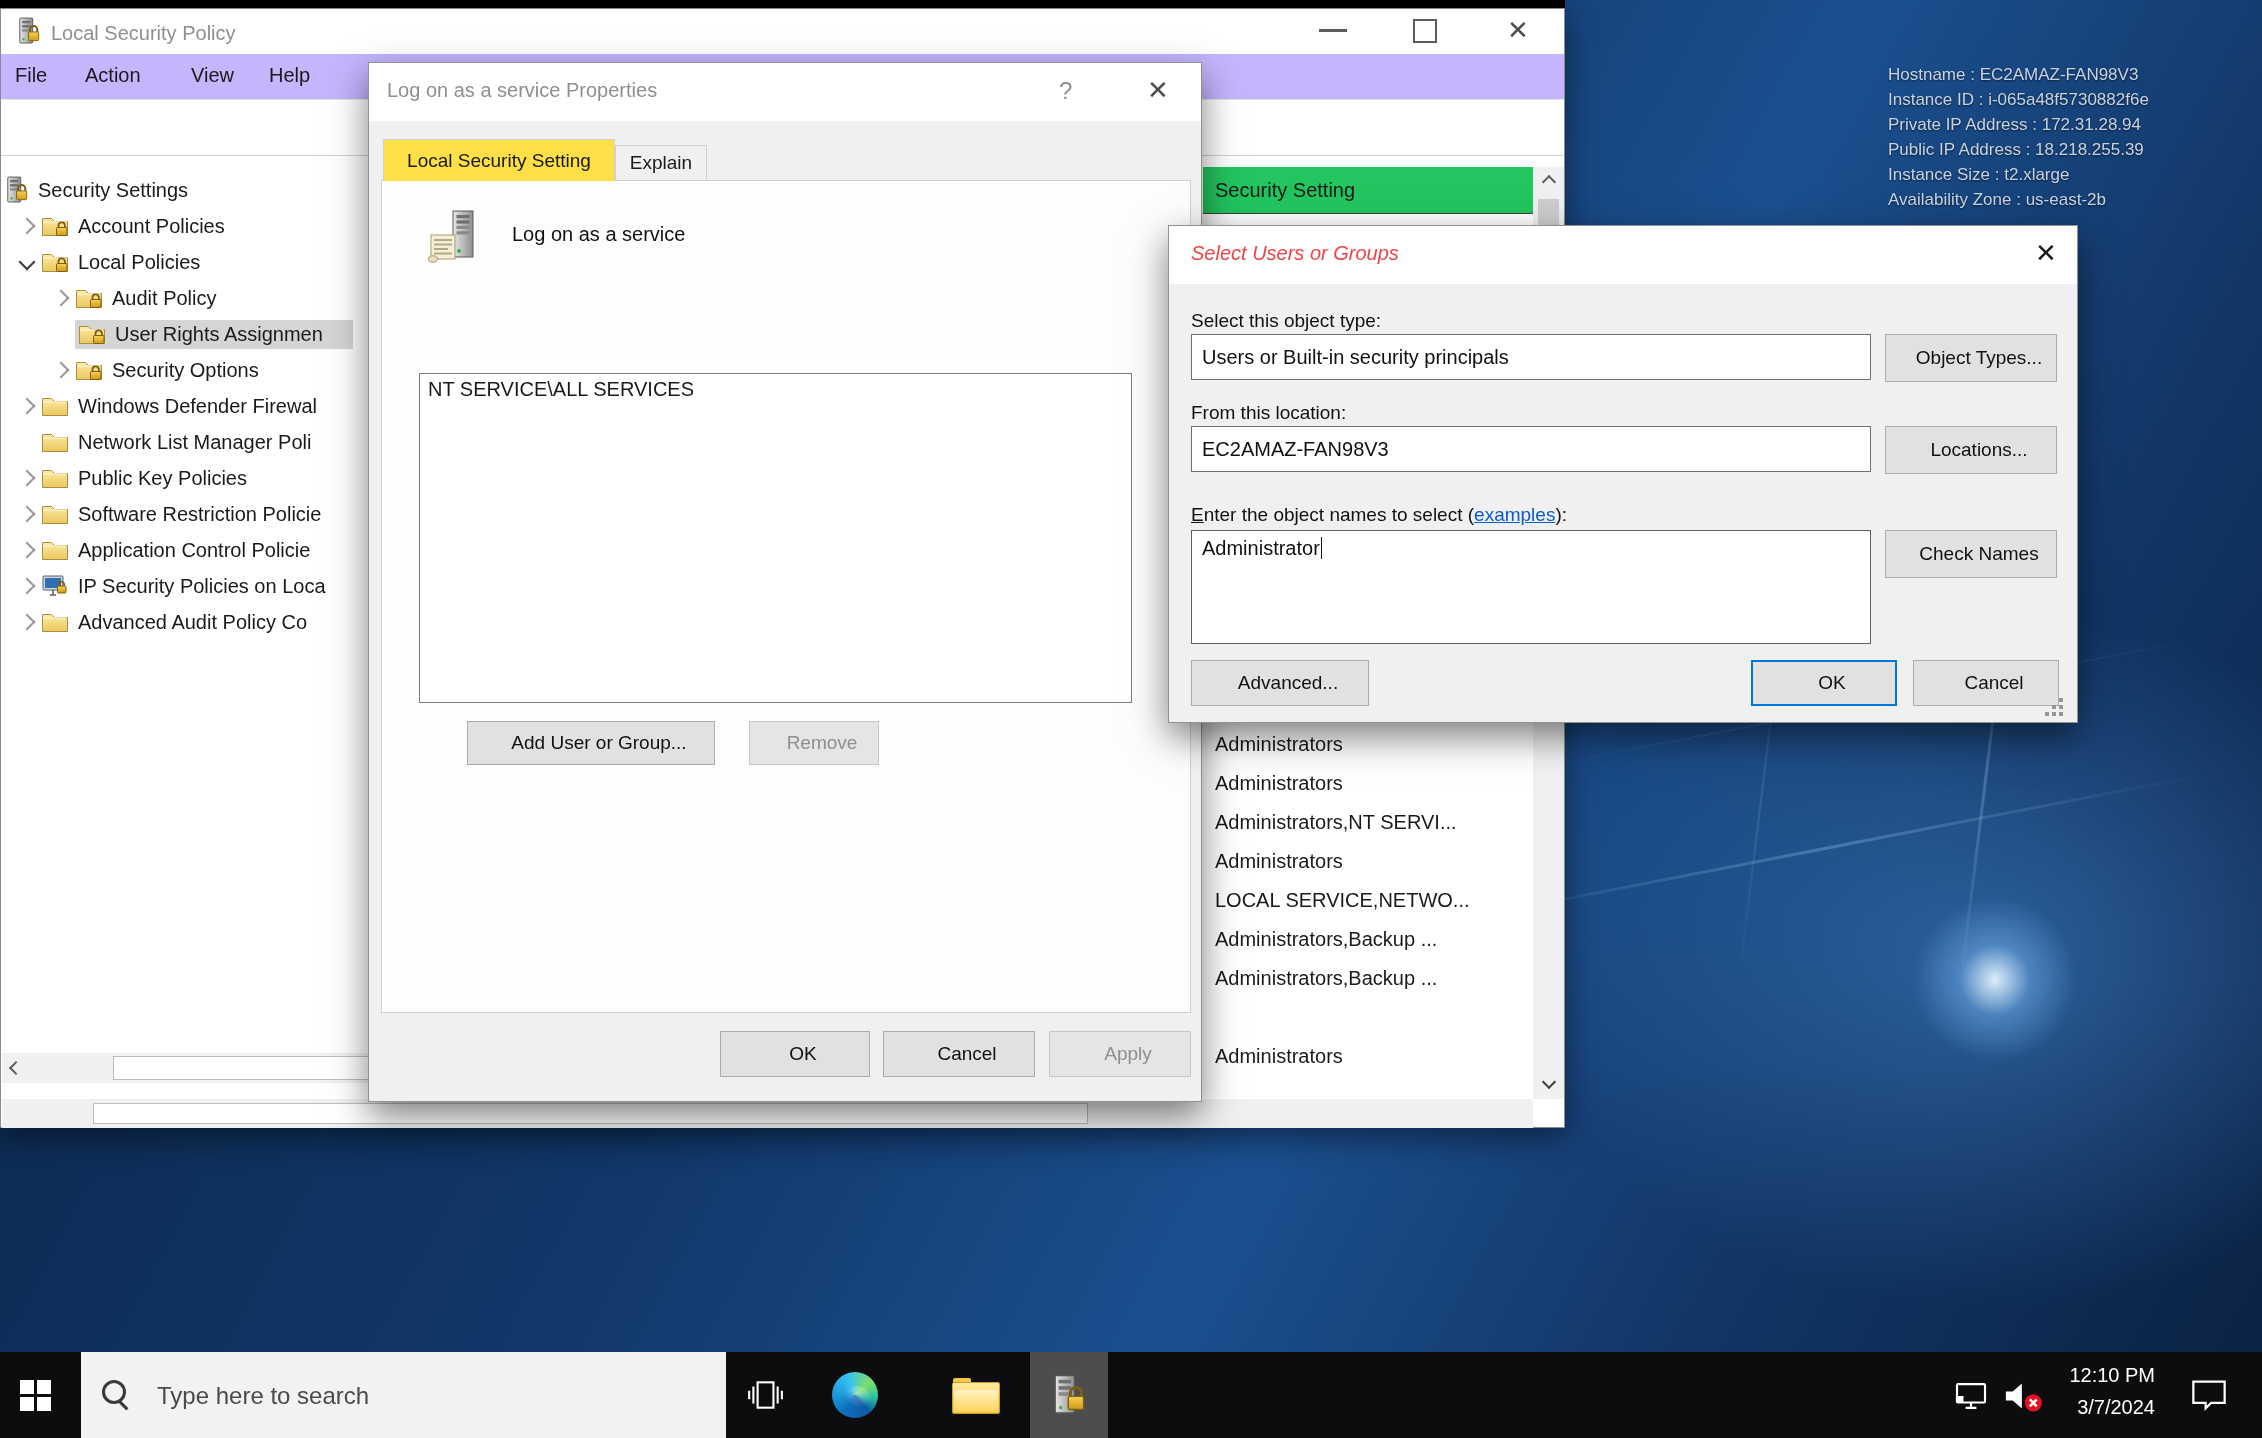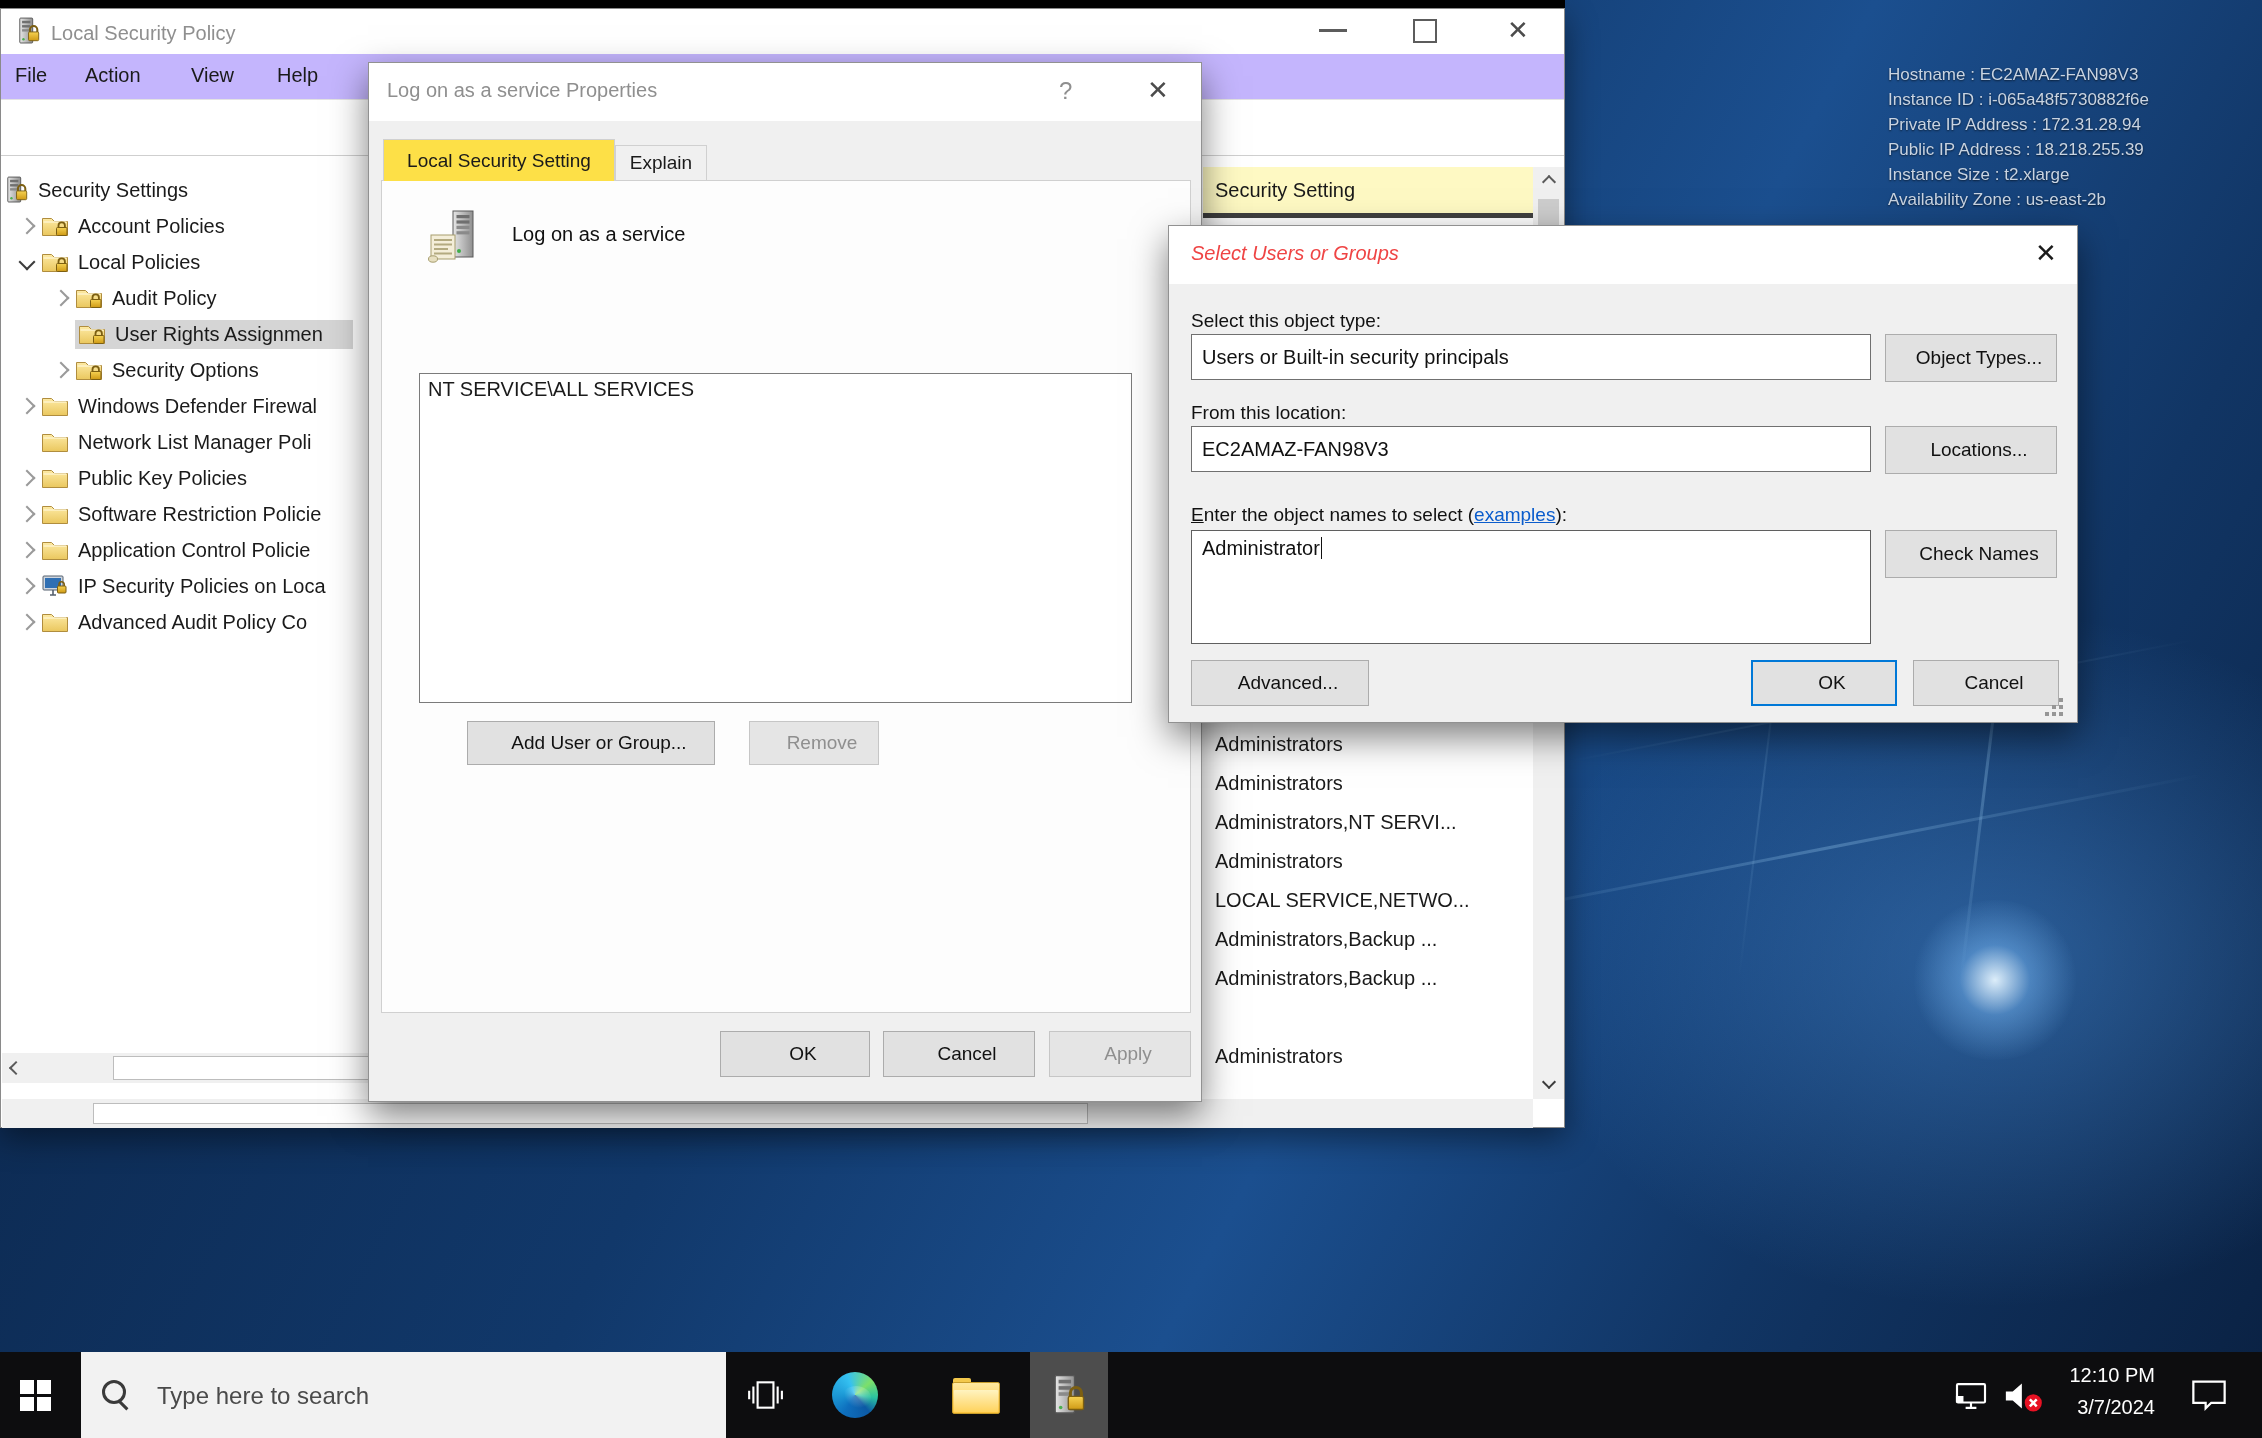--- a/index.html
+++ b/index.html
@@ -61,21 +61,21 @@
     background:radial-gradient(circle at 60% 30%, rgba(255,255,255,.35), rgba(255,255,255,0) 60%);}
   .xfolder{position:relative;width:48px;height:36px;}
   .xfolder .tab2{position:absolute;left:1px;top:0;width:18px;height:8px;background:#f3c84c;border-radius:2px 2px 0 0;}
   .xfolder .body{position:absolute;left:0;top:4px;width:48px;height:32px;background:linear-gradient(#ffe9a0,#fcc43d);
     border:1px solid #c79d2c;border-radius:2px;box-sizing:border-box;}
   .xfolder .front{position:absolute;left:2px;top:12px;width:44px;height:22px;background:linear-gradient(#fff3c0,#ffd35e);border-radius:1px;}
   .apptile{position:absolute;left:1030px;top:0;width:78px;height:86px;background:#4d4d4d;display:flex;align-items:center;justify-content:center;}
   .tray-time{position:absolute;left:2020px;width:135px;text-align:right;color:#fff;font-size:20px;}
   .grip{position:absolute;width:4px;height:4px;background:#969696;
     box-shadow:-7px 7px 0 #969696, 0 7px 0 #969696, -14px 14px 0 #969696, -7px 14px 0 #969696, 0 14px 0 #969696;}
-  .hdr{position:absolute;background:#fef9c3;border-bottom:5px solid #404040;display:flex;align-items:center;font-size:20px;color:#1a1a1a;}
+  .hdr{position:absolute;background:#22c55e;border-bottom:1px solid #404040;display:flex;align-items:center;font-size:20px;color:#1a1a1a;}
   .deskinfo{position:absolute;left:1888px;top:62px;color:#c9d4e2;font-size:17px;line-height:25px;white-space:nowrap;
     text-shadow:0 1px 2px rgba(0,0,0,.6);}
 </style>
 </head>
 <body>
 
 <div class="screen">
 
   <svg width="0" height="0" style="position:absolute">
     <defs>
@@ -127,21 +127,21 @@
       <span class="ttext gray" style="left:50px;top:13px">Local Security Policy</span>
       <div class="s" style="left:1318px;top:20px;width:28px;height:3px;background:#5c5c5c"></div>
       <div class="s" style="left:1412px;top:10px;width:24px;height:24px;border:2px solid #5c5c5c;box-sizing:border-box"></div>
       <span class="s" style="left:1506px;top:6px;font-size:26px;color:#4c4c4c">✕</span>
     </div>
 
     <div class="s" style="left:0;top:45px;width:100%;height:45px;background:#c4b5fd">
       <span class="menuitem" style="left:14px">File</span>
       <span class="menuitem" style="left:84px">Action</span>
       <span class="menuitem" style="left:190px">View</span>
-      <span class="menuitem" style="left:276px">Help</span>
+      <span class="menuitem" style="left:268px">Help</span>
     </div>
 
     <div class="s" style="left:0;top:90px;width:100%;height:57px;background:#fff;border-top:1px solid #e3e3e3;border-bottom:1px solid #cfcfcf;box-sizing:border-box">
       <div class="tbtn" style="left:6px">
         <svg width="34" height="32" viewBox="0 0 34 32">
           <path d="M17 4 L4 16 L17 28 v-7 h12 v-10 h-12 z" fill="#4a8fd8" stroke="#1f5a9e" stroke-width="1.5"></path>
         </svg>
       </div>
       <div class="tbtn" style="left:48px">
         <svg width="34" height="32" viewBox="0 0 34 32">

